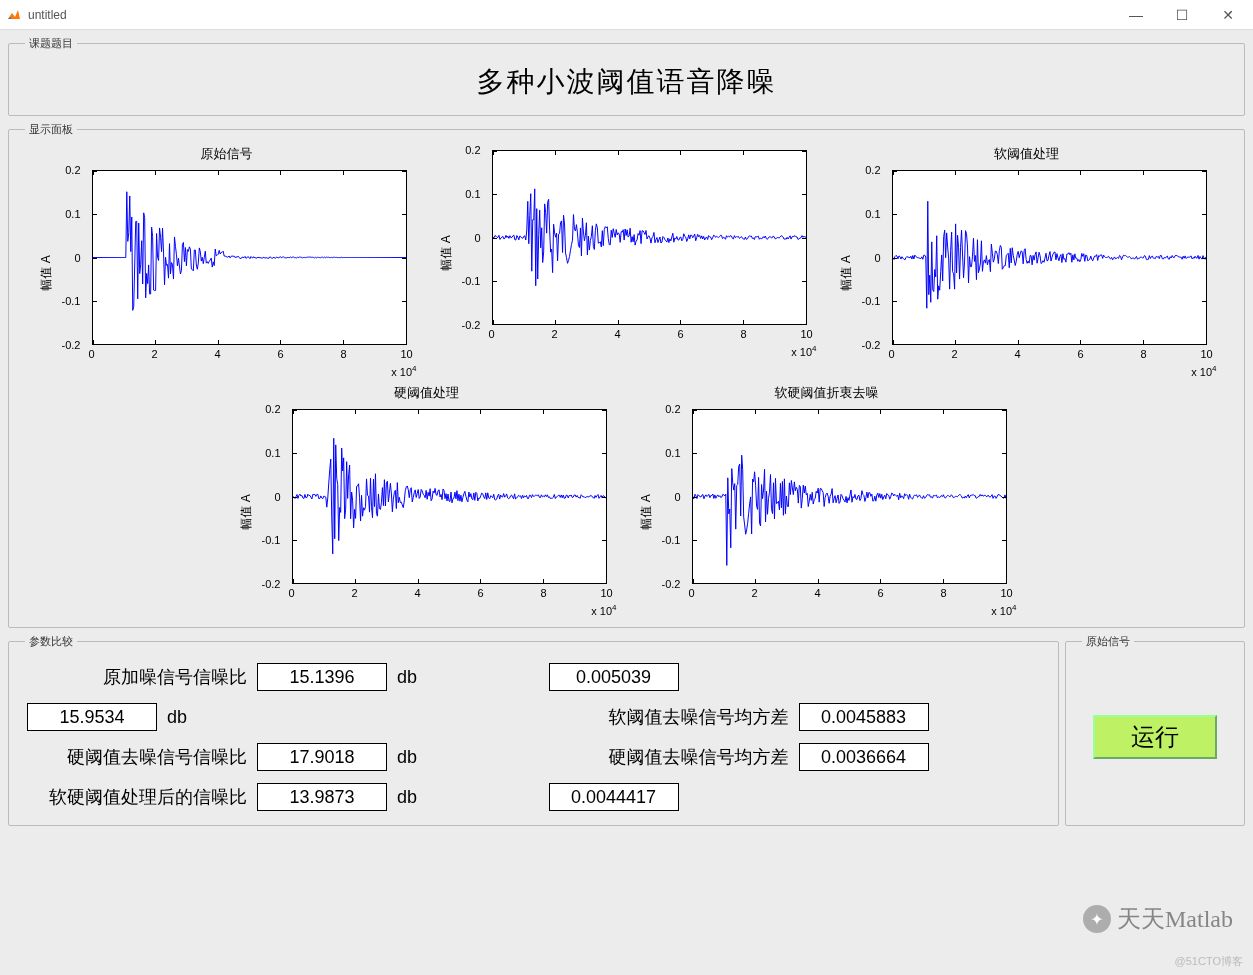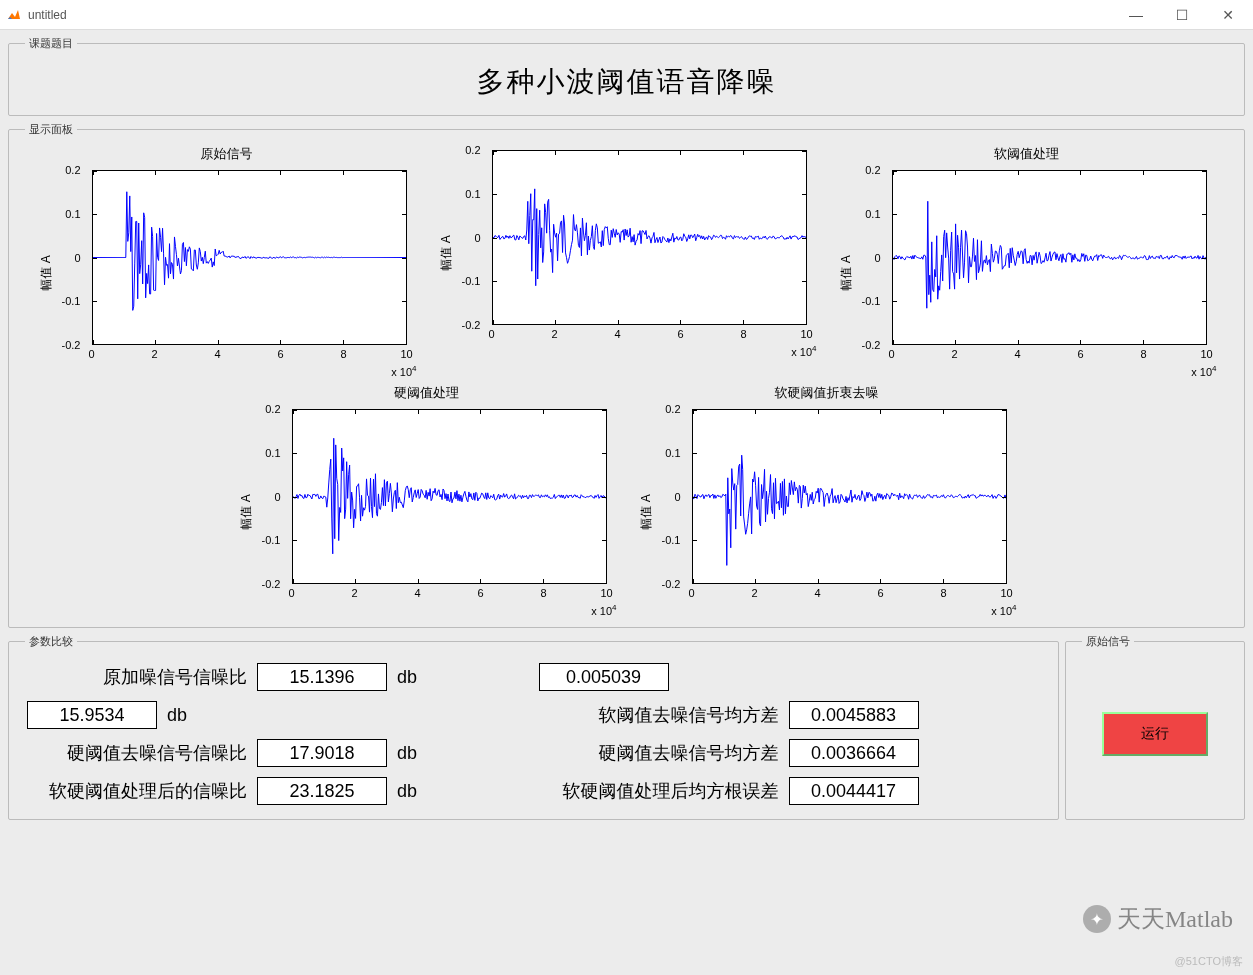--- a/index.html
+++ b/index.html
@@ -61,33 +61,33 @@
   .xtick { position:absolute; font-size:11px; transform:translateX(-50%); }
   .xexp  { position:absolute; right:0; bottom:2px; font-size:11px; }
   .xexp sup { font-size:8px; }
   .tick-in { position:absolute; background:#000; }
   svg.wave { width:100%; height:100%; display:block; }
 
   .bottom-row { display:flex; gap:6px; align-items:stretch; }
   .params-fs { flex:1; }
   .params-grid {
     display:grid; grid-template-columns: 1fr 1fr;
-    column-gap:30px; row-gap:12px; padding:6px 10px;gap:10px;
+    column-gap:30px; row-gap:12px; padding:6px 10px;
   }
   .prow { display:flex; align-items:center; gap:10px; }
   .plabel { font-size:18px; text-align:right; flex:0 0 220px; }
   .pval {
     flex:0 0 130px; height:28px; background:#fff; border:1px solid #000;
     text-align:center; font-size:18px; line-height:26px;
   }
   .punit { font-size:18px; width:36px; }
   .ctrl-fs { width:180px; display:flex; align-items:center; justify-content:center; }
   .run-btn {
-    width:106px; height:44px; background:#ef4444;
-    border:2px outset #9f9; font-size:14px;
+    width:124px; height:44px; background:#bef264;
+    border:2px outset #9f9; font-size:24px;
     display:flex;align-items:center;justify-content:center;
     cursor:pointer;
   }
   .watermark {
     position:absolute; right:20px; bottom:40px;
     font-size:24px; color:rgba(50,50,50,0.55);
     font-family:"Microsoft YaHei";
     display:flex; align-items:center; gap:6px;
     pointer-events:none;
   }
@@ -401,25 +401,24 @@
             <span class="plabel">硬阈值去噪信号信噪比</span>
     <span class="pval">17.9018</span>
     <span class="punit">db</span>
           </div>
           <div class="prow">
             <span class="plabel" style="flex-basis:240px">硬阈值去噪信号均方差</span>
     <span class="pval">0.0036664</span>
           </div>
           <div class="prow">
             <span class="plabel">软硬阈值处理后的信噪比</span>
-    <span class="pval">23.1825</span>
+    <span class="pval">13.9873</span>
     <span class="punit">db</span>
           </div>
           <div class="prow">
-            <span class="plabel" style="flex-basis:240px">软硬阈值处理后均方根误差</span>
     <span class="pval">0.0044417</span>
           </div>
         </div>
     </fieldset>
     <fieldset class="ctrl-fs">
       <legend>原始信号</legend>
       <div class="run-btn">运行</div>
     </fieldset>
   </div>
 

